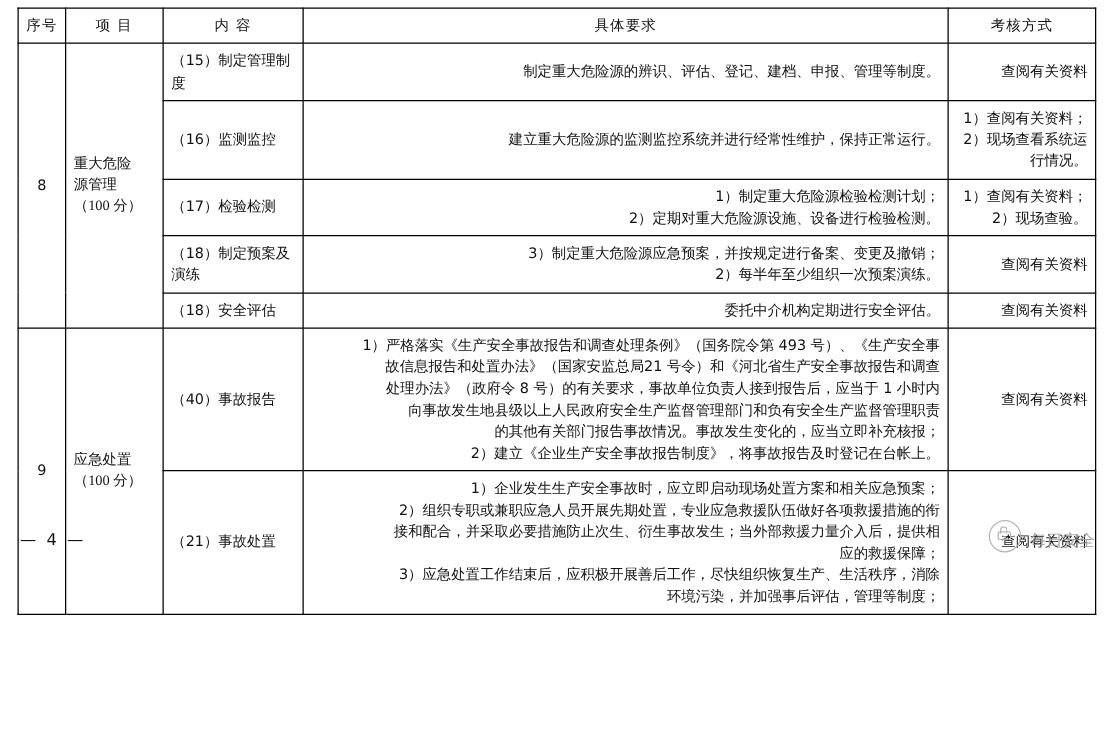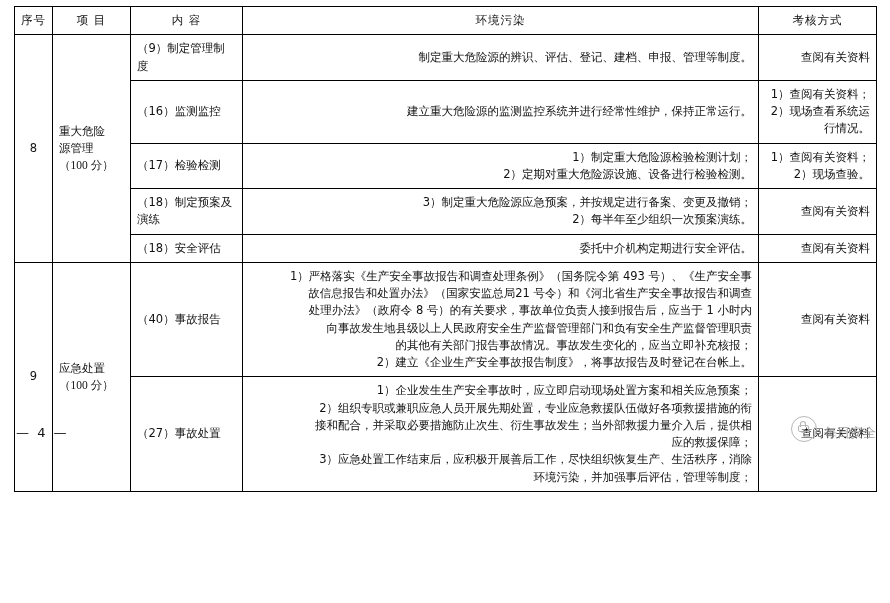--- a/index.html
+++ b/index.html
@@ -140,34 +140,34 @@
       <col class="col-item">
       <col class="col-cont">
       <col class="col-req">
       <col class="col-check">
     </colgroup>
     <thead>
       <tr>
         <th>序号</th>
         <th>项 目</th>
         <th>内 容</th>
-        <th>环境污染</th>
+        <th>具体要求</th>
         <th>考核方式</th>
       </tr>
     </thead>
     <tbody>
 
       <tr>
         <td class="cell-no" rowspan="5">8</td>
         <td class="cell-item" rowspan="5">
           <span class="req-line">重大危险</span>
           <span class="req-line">源管理</span>
           <span class="req-line">（100 分）</span>
         </td>
-        <td class="cell-content">（9）制定管理制度</td>
+        <td class="cell-content">（15）制定管理制度</td>
         <td class="cell-req">
           <span class="req-line">制定重大危险源的辨识、评估、登记、建档、申报、管理等制度。</span>
         </td>
         <td class="cell-check">
           <span class="req-line">查阅有关资料</span>
         </td>
       </tr>
 
       <tr>
         <td class="cell-content">（16）监测监控</td>
@@ -227,21 +227,21 @@
           <span class="req-line">向事故发生地县级以上人民政府安全生产监督管理部门和负有安全生产监督管理职责</span>
           <span class="req-line">的其他有关部门报告事故情况。事故发生变化的，应当立即补充核报；</span>
           <span class="req-line">2）建立《企业生产安全事故报告制度》，将事故报告及时登记在台帐上。</span>
         </td>
         <td class="cell-check">
           <span class="req-line">查阅有关资料</span>
         </td>
       </tr>
 
       <tr>
-        <td class="cell-content">（27）事故处置</td>
+        <td class="cell-content">（21）事故处置</td>
         <td class="cell-req">
           <span class="req-line">1）企业发生生产安全事故时，应立即启动现场处置方案和相关应急预案；</span>
           <span class="req-line">2）组织专职或兼职应急人员开展先期处置，专业应急救援队伍做好各项救援措施的衔</span>
           <span class="req-line">接和配合，并采取必要措施防止次生、衍生事故发生；当外部救援力量介入后，提供相</span>
           <span class="req-line">应的救援保障；</span>
           <span class="req-line">3）应急处置工作结束后，应积极开展善后工作，尽快组织恢复生产、生活秩序，消除</span>
           <span class="req-line">环境污染，并加强事后评估，管理等制度；</span>
         </td>
         <td class="cell-check">
           <span class="req-line">查阅有关资料</span>

